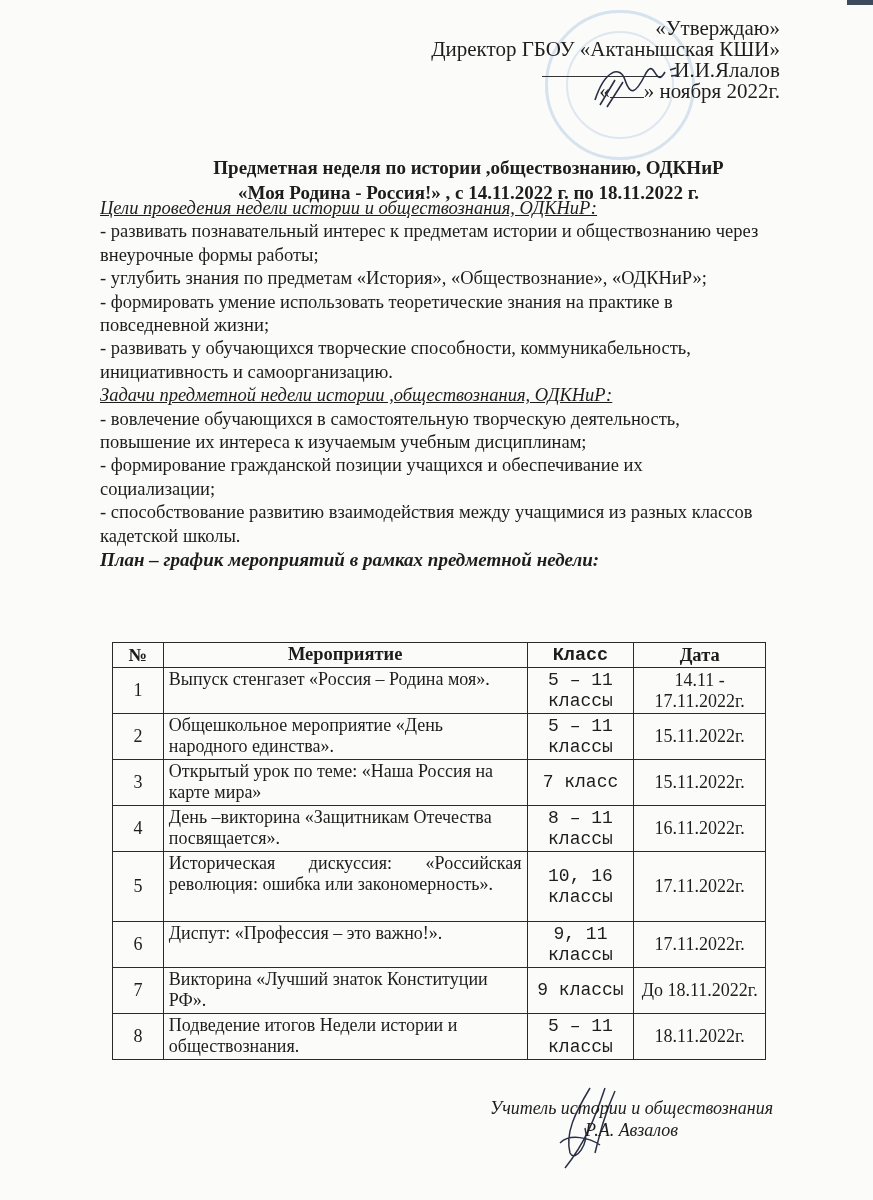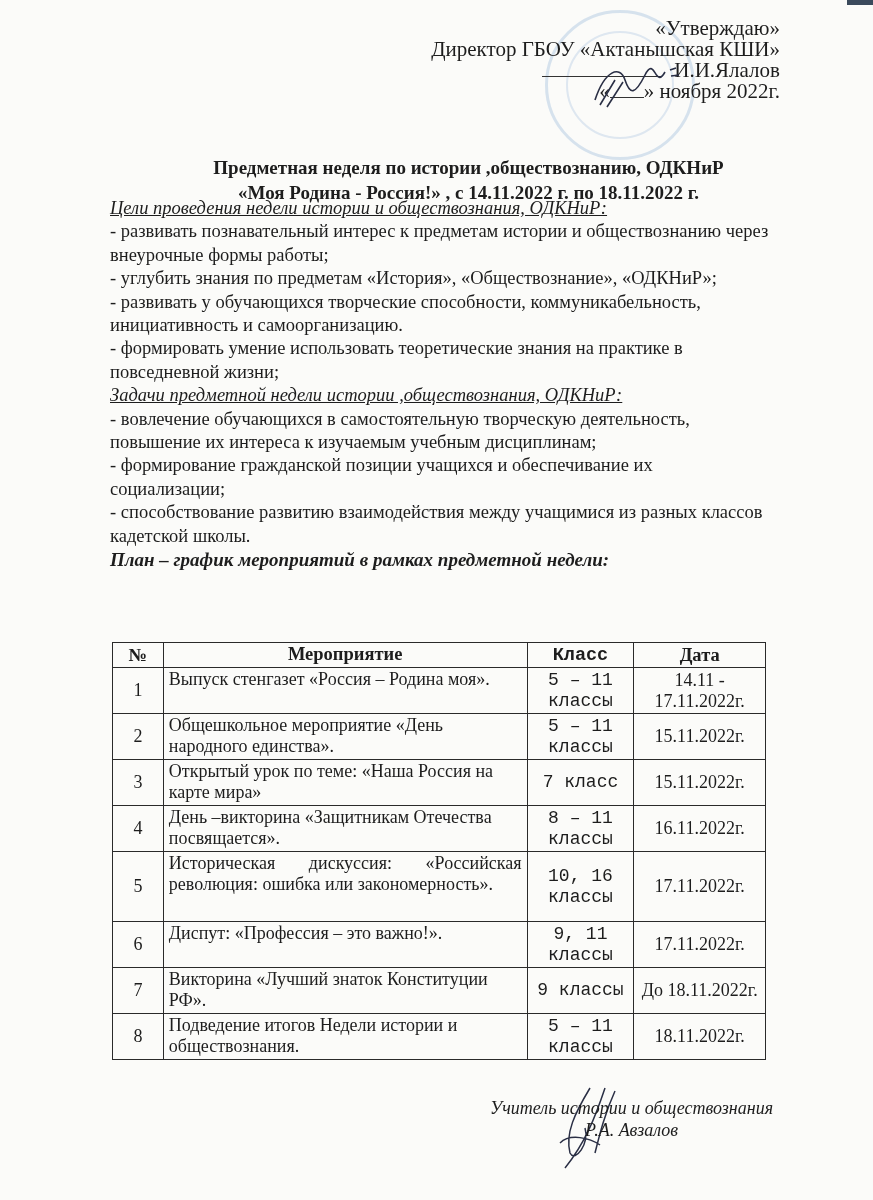--- a/index.html
+++ b/index.html
@@ -16,21 +16,21 @@
   .stamp {
     position: absolute; left: 545px; top: 10px; width: 150px; height: 150px; border-radius: 50%;
     border: 3px solid rgba(120,160,210,0.28); box-sizing: border-box;
   }
   .stamp::after {
     content: ""; position: absolute; left: 18px; top: 18px; right: 18px; bottom: 18px;
     border-radius: 50%; border: 2px solid rgba(120,160,210,0.22);
   }
   .signature1 { position: absolute; left: 585px; top: 60px; }
   .title { position: absolute; left: 0; width: 873px; top: 155px; text-align: center; font-weight: bold; font-size: 19px; line-height: 25px; padding-left: 32px; }
-  .content { position: absolute; left: 110px; top: 197px; width: 660px; font-size: 18.5px; line-height: 23.4px; }
+  .content { position: absolute; left: 100px; top: 197px; width: 660px; font-size: 18.5px; line-height: 23.4px; }
   .heading-it { font-style: italic; text-decoration: underline; }
   .content p { margin: 0; }
   .plan-title { text-align: left; font-weight: bold; font-style: italic; font-size: 19px; margin-top: 3px; }
   table.plan {
     position: absolute; left: 112px; top: 642px; width: 654px;
     border-collapse: collapse; font-size: 18px; line-height: 21px;
   }
   table.plan th, table.plan td { border: 1.5px solid #2a2a2a; padding: 1px 5px; vertical-align: middle; }
   table.plan th { font-weight: bold; font-size: 18.5px; height: 22px; }
   .c-num { width: 38px; text-align: center; }
@@ -65,22 +65,22 @@
 
 <div class="title">
   <div>Предметная неделя по истории ,обществознанию, ОДКНиР</div>
   <div>«Моя Родина - Россия!» , с 14.11.2022 г. по 18.11.2022 г.</div>
 </div>
 
 <div class="content">
   <p class="heading-it">Цели проведения недели истории и обществознания, ОДКНиР:</p>
   <p>- развивать познавательный интерес к предметам истории и обществознанию через внеурочные формы работы;</p>
   <p>- углубить знания по предметам «История», «Обществознание», «ОДКНиР»;</p>
+  <p>- формировать умение использовать теоретические знания на практике в повседневной жизни;</p>
   <p>- развивать у обучающихся творческие способности, коммуникабельность, инициативность и самоорганизацию.</p>
-  <p>- формировать умение использовать теоретические знания на практике в повседневной жизни;</p>
   <p class="heading-it">Задачи предметной недели истории ,обществознания, ОДКНиР:</p>
   <p>- вовлечение обучающихся в самостоятельную творческую деятельность, повышение их интереса к изучаемым учебным дисциплинам;</p>
   <p>- формирование гражданской позиции учащихся и обеспечивание их социализации;</p>
   <p>- способствование развитию взаимодействия между учащимися из разных классов кадетской школы.</p>
   <p class="plan-title">План – график мероприятий в рамках предметной недели:</p>
 </div>
 
 <table class="plan">
   <thead>
     <tr>

